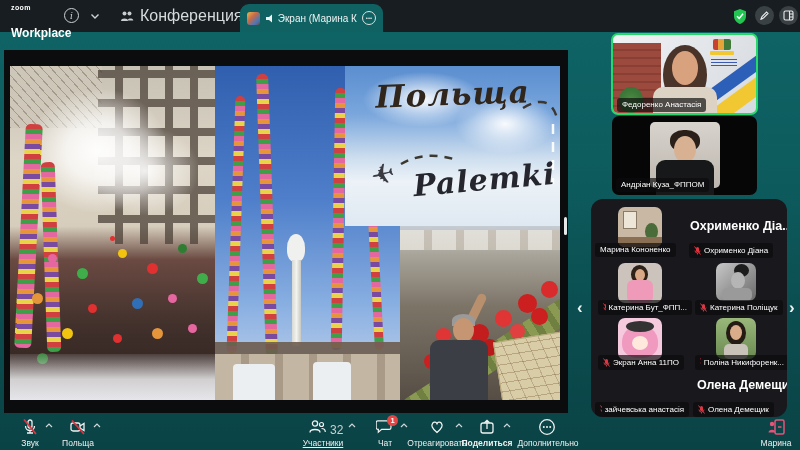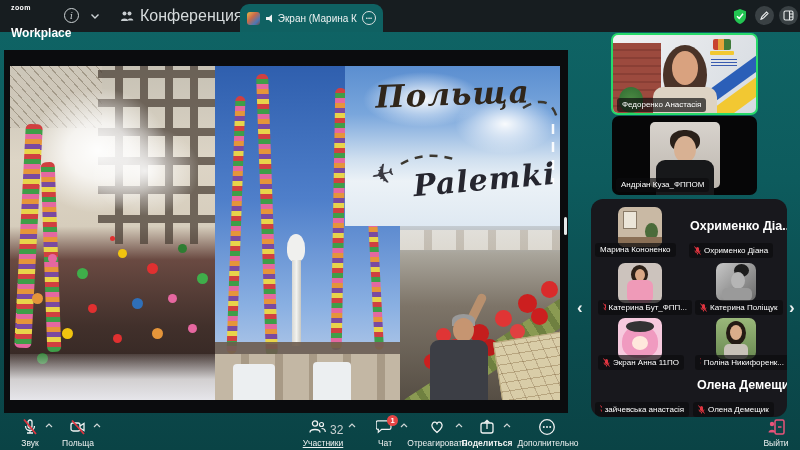--- a/index.html
+++ b/index.html
@@ -428,17 +428,17 @@
       <span class="tb-label" style="left:512px;width:72px;">Дополнительно</span>
     </div>
 
     <div>
       <svg class="tb-icon" style="left:766px;" width="20" height="18">
         <rect x="9" y="2" width="9" height="14" rx="1.5" fill="none" stroke="#e8537a" stroke-width="1.5"></rect>
         <circle cx="6" cy="6" r="2.2" fill="#e8537a"></circle>
         <path d="M2.5 14.5 c0-3.6 7-3.6 7 0 Z" fill="#e8537a"></path>
         <line x1="12" y1="9" x2="15.5" y2="9" stroke="#e8537a" stroke-width="1.5"></line>
         </svg>
-      <span class="tb-label" style="left:756px;width:40px;">Выйти</span>
+      <span class="tb-label" style="left:756px;width:40px;">Марина</span>
     </div>
   </div>
 
 </div>
 
 </body></html>

